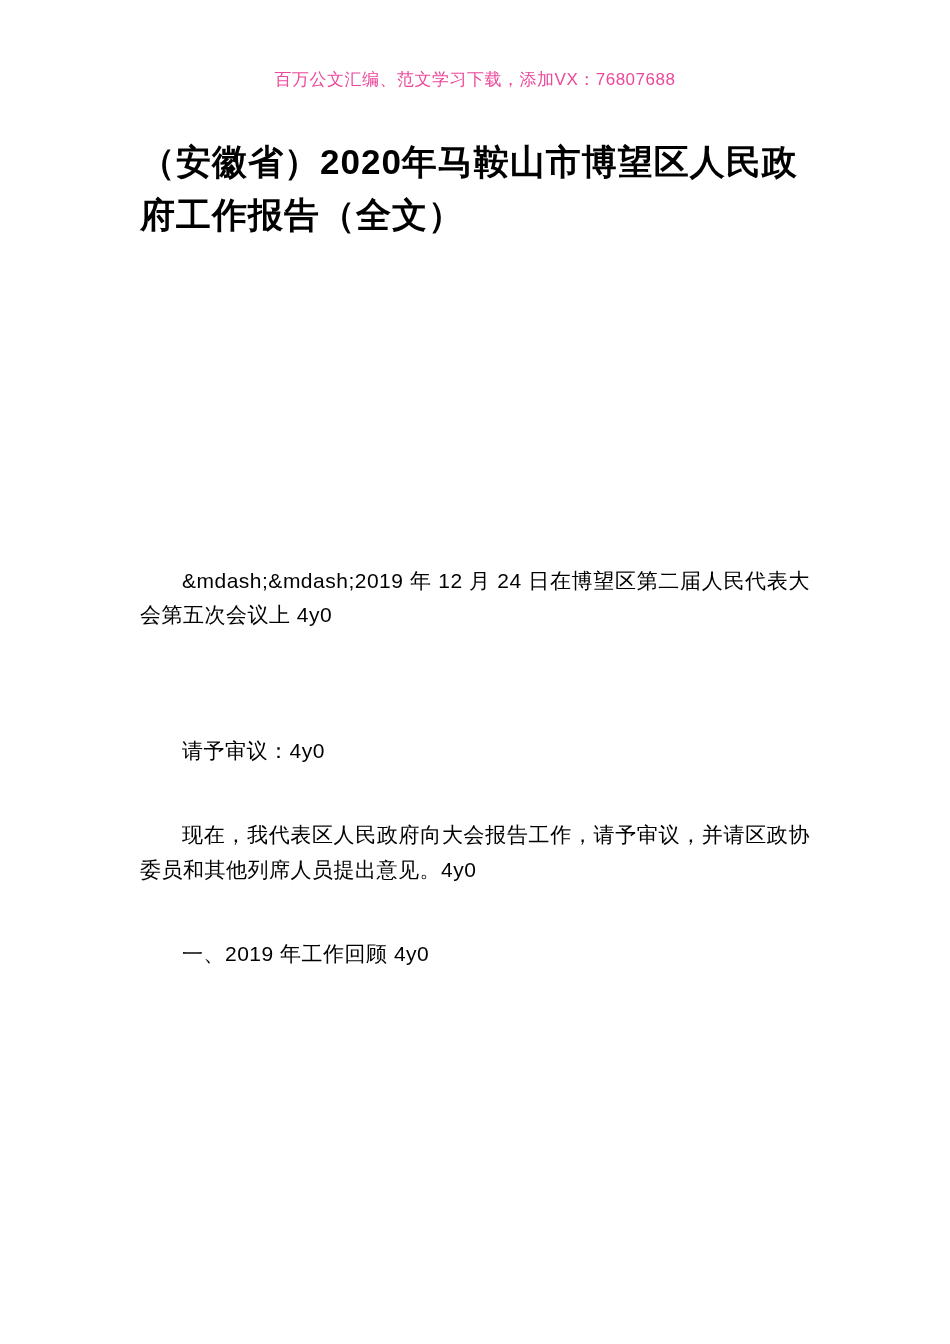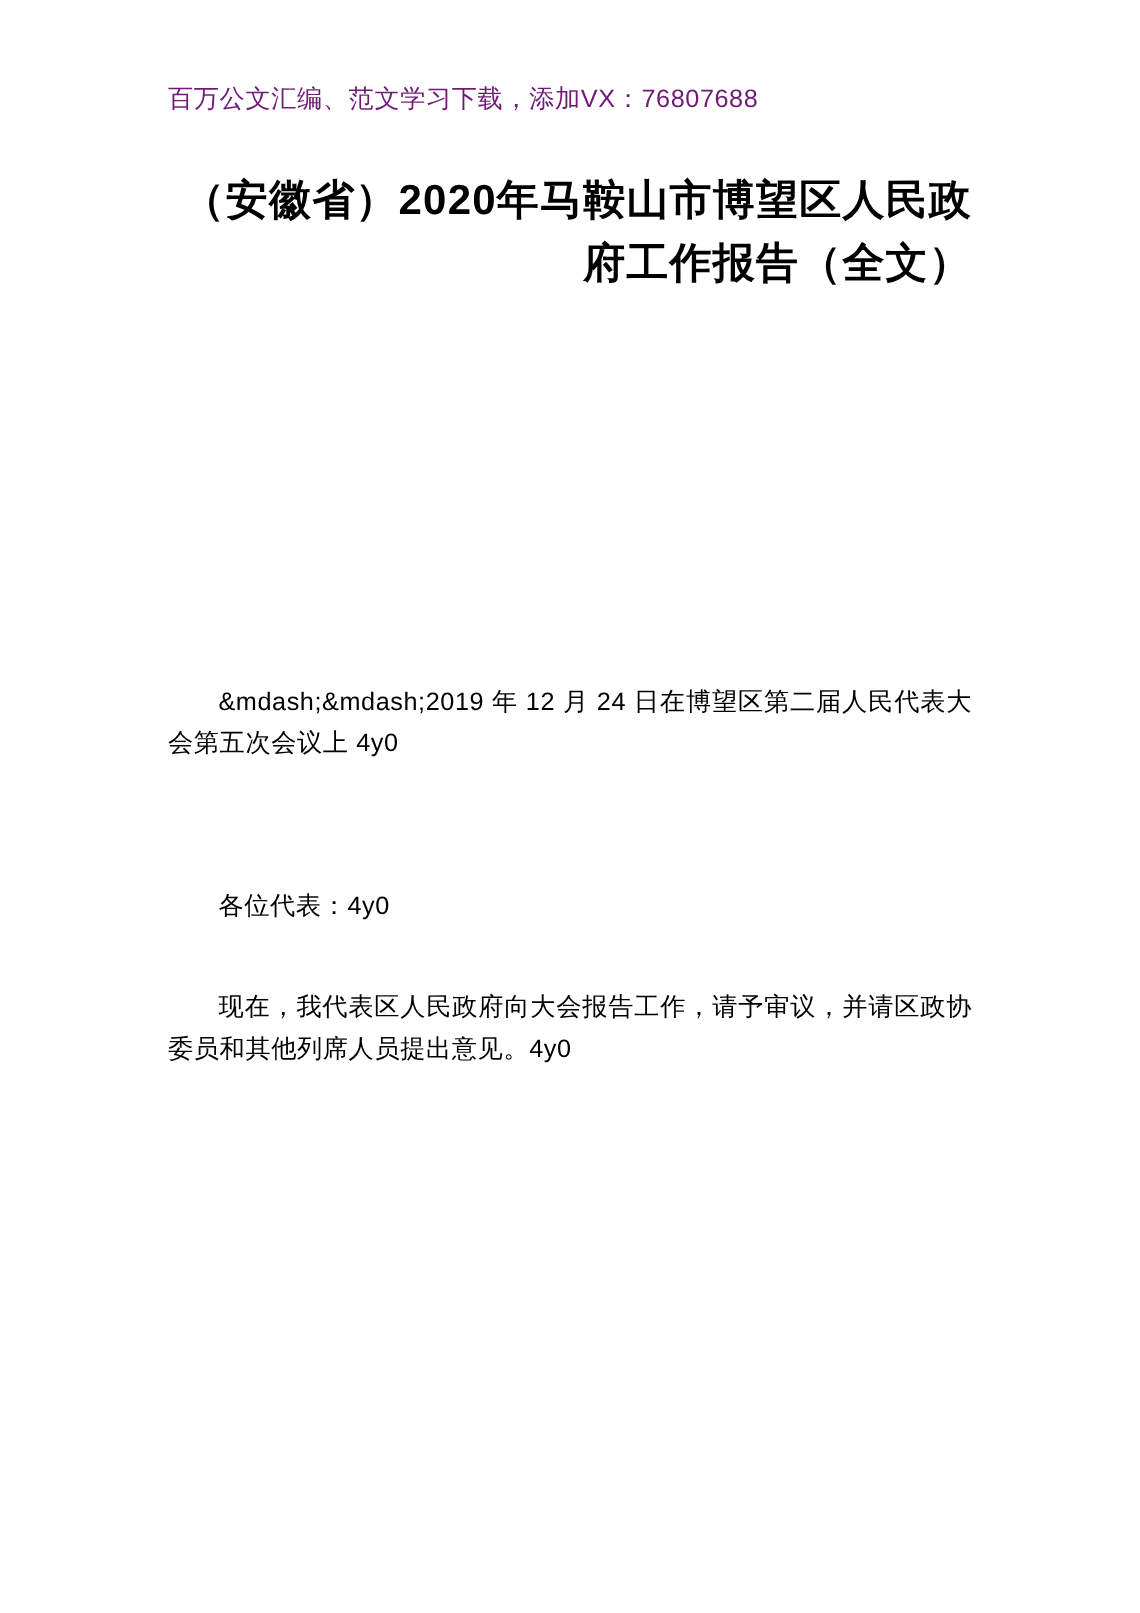--- a/index.html
+++ b/index.html
@@ -16,31 +16,31 @@
     overflow: hidden;
   }
   .page {
     width: 950px;
     height: 1344px;
     box-sizing: border-box;
     padding: 0 140px;
     position: relative;
   }
   .watermark {
-    color: #701a75;
-    font-size: 21px;
+    color: #ec4899;
+    font-size: 17px;
     font-family: "Liberation Sans", "DejaVu Sans", sans-serif;
     letter-spacing: 0.5px;
-    text-align: left;
+    text-align: center;
     padding-top: 68px;
     white-space: nowrap;
   }
   .doc-title {
     margin-top: 45px;
-    text-align: right;
+    text-align: left;
     font-size: 35px;
     font-weight: bold;
     line-height: 1.5;
     letter-spacing: 1px;
     font-family: "Liberation Sans", "DejaVu Sans", sans-serif;
   }
   .spacer-block {
     height: 300px;
   }
   .body-para {
@@ -71,25 +71,26 @@
 
   <div class="spacer-block"></div>
 
   <p class="body-para indent">&amp;mdash;&amp;mdash;2019 年 12 月 24 日在博望区第二届人民代表大会第五次会议上 4y0</p>
 
   <div class="gap"></div>
 
 
   <div class="gap-small"></div>
 
-  <p class="body-para indent">各位代表：4y0</p>
+  <p class="body-para indent">请予审议：4y0</p>
 
   <div class="gap-small"></div>
 
   <p class="body-para indent">现在，我代表区人民政府向大会报告工作，请予审议，并请区政协委员和其他列席人员提出意见。4y0</p>
 
   <div class="gap-small"></div>
 
+  <p class="body-para indent">一、2019 年工作回顾 4y0</p>
 
   <div class="gap-small"></div>
 
 
 </div>
 
 </body></html>

